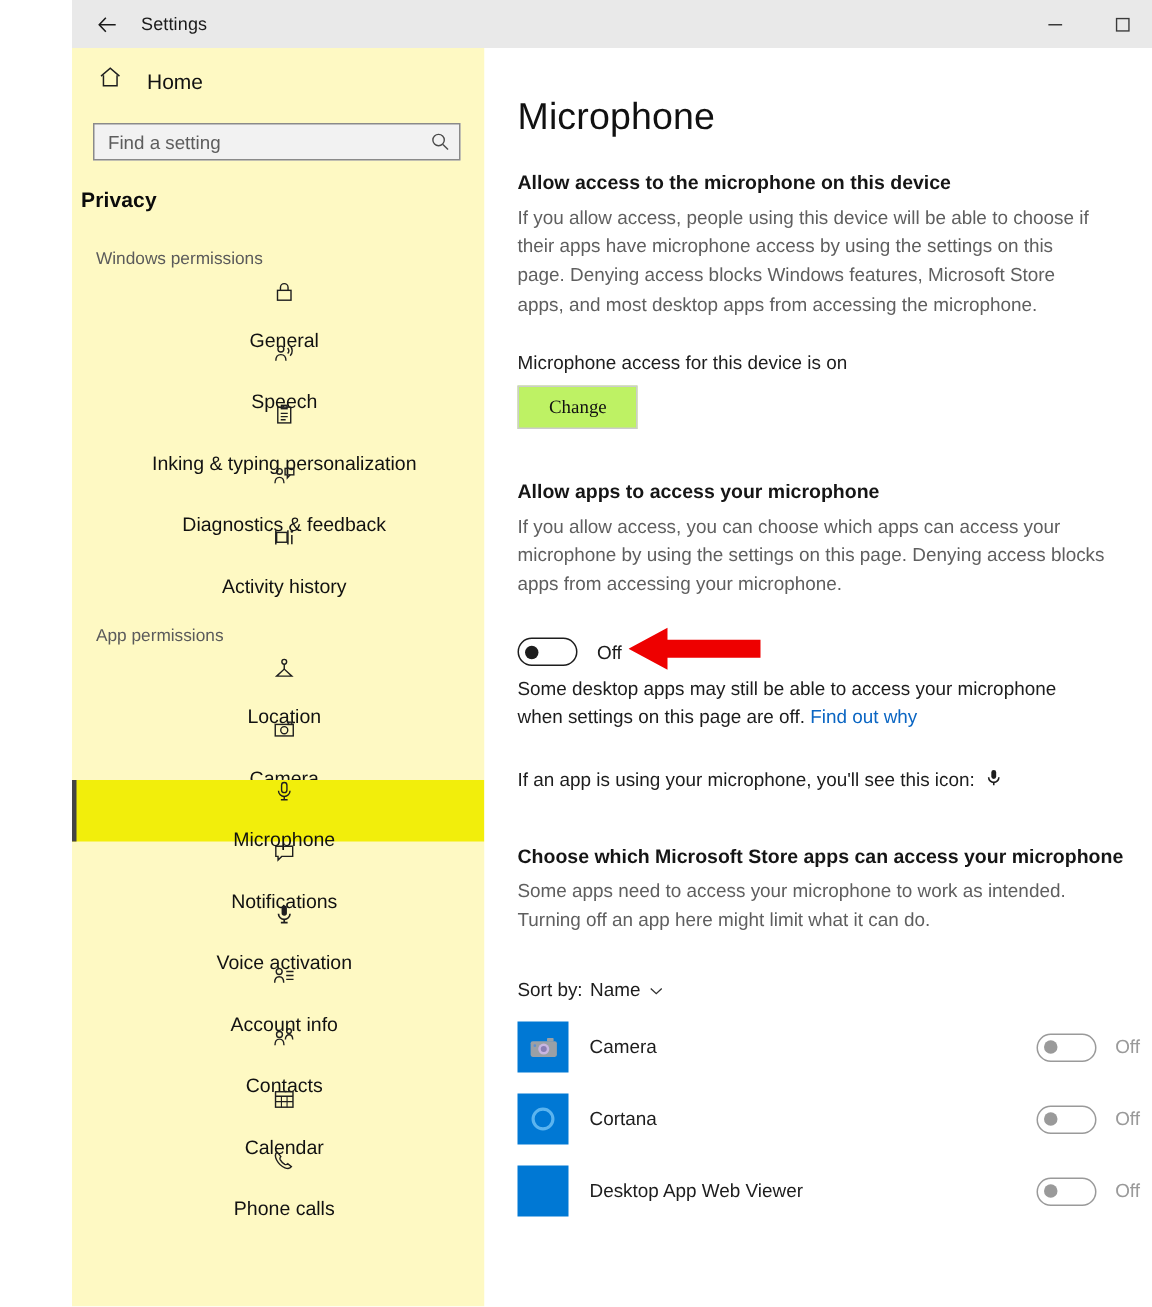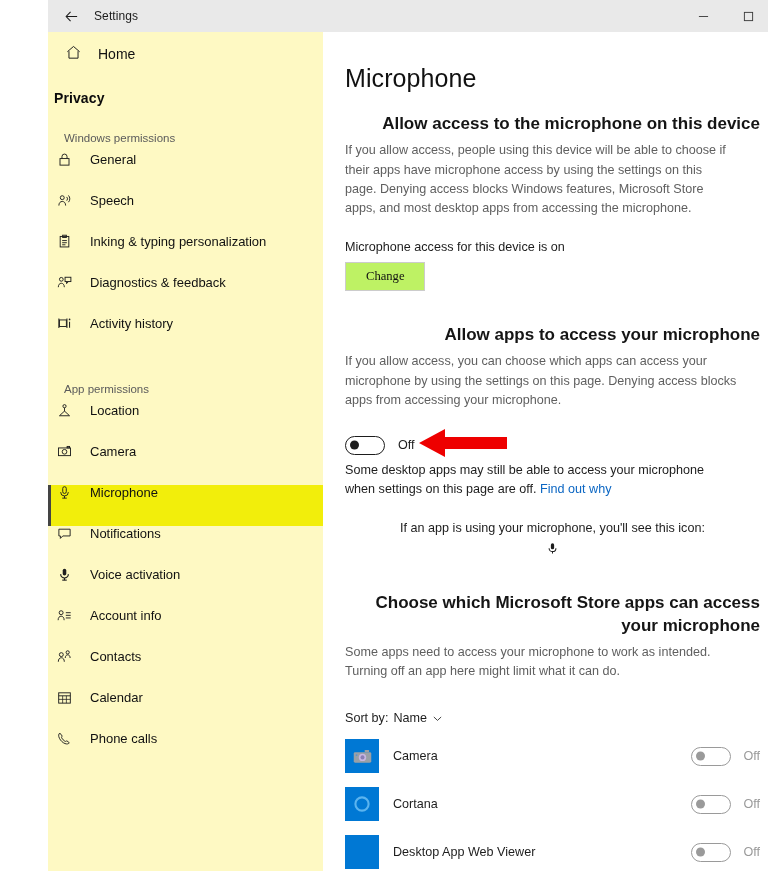--- a/index.html
+++ b/index.html
@@ -66,42 +66,42 @@
   .cat-title {
     font-size: 14px; font-weight: bold; color: #0b0b0b;
     padding: 18px 0 0 6px; letter-spacing: .1px;
   }
   .grp-label {
     font-size: 11.5px; color: #5b5b5b;
     padding: 26px 0 8px 16px;
   }
   .nav-item {
     position: relative;
-    display: flex; align-items: flex-start; gap: 17px;
+    display: flex; align-items: center; gap: 17px;
     height: 41px; padding-left: 8px;
-    font-size: 13px; color: #111;
+    font-size: 13px; color: #111; flex-direction: column;
   }
   .nav-item .ico { width: 17px; display:flex; align-items:center; justify-content:center; color:#1f1f1f; }
   .nav-item.highlighted { background: #f2ee0b; }
   .nav-item.highlighted::before {
     content:""; position:absolute; left:0; top:0; bottom:0; width:3px; background:#444;
   }
 
   
   .content {
     flex: 1; background: #ffffff;
     padding: 32px 0 0 0;
     position: relative;
     overflow: hidden;
   }
   .content-inner { padding: 0 56px 0 22px; }
   .page-title { font-size: 25px; font-weight: normal; color: #111; letter-spacing: .1px; }
   .sec-head {
-    font-size: 17px; font-weight: bold; color: #151515;
-    margin-top: 20px; line-height: 1.32; text-align: right;
+    font-size: 13px; font-weight: bold; color: #151515;
+    margin-top: 20px; line-height: 1.32;
   }
   .sec-head.big { margin-top: 33px; }
   .para {
     font-size: 12.6px; color: #5f5f5f; line-height: 1.52;
     margin-top: 6px; max-width: 392px;
   }
   .para.dark { color: #1d1d1d; }
   .para.tight { max-width: 380px; }
   .status-line { font-size: 12.6px; color: #1d1d1d; margin-top: 22px; }
   .btn-change {
@@ -123,21 +123,21 @@
   }
   .sw.dim { border-color: #9a9a9a; }
   .sw.dim .knob { background: #9a9a9a; }
   .sw-label { font-size: 12.6px; color: #1d1d1d; }
   .sw-label.dim { color: #9a9a9a; }
 
   .arrow { position: absolute; left: 74px; top: 50%; transform: translateY(-50%); }
 
   .link { color: #0b66c3; text-decoration: none; }
 
-  .icon-note { font-size: 12.6px; color: #1d1d1d; margin-top: 22px; display:flex; align-items:center; gap:6px;flex-direction:column; }
+  .icon-note { font-size: 12.6px; color: #1d1d1d; margin-top: 22px; display:flex; align-items:center; gap:6px; }
 
   .sortby { display: flex; align-items: center; gap: 5px; margin-top: 30px; font-size: 12.6px; color: #1d1d1d; }
   .sortby .val { font-weight: normal; }
   .sortby .chev { color:#333; display:flex; align-items:center; }
 
   .app-row { display: flex; align-items: center; margin-top: 14px; }
   .app-tile {
     width: 34px; height: 34px; flex: 0 0 34px;
     background: #0078d4;
     display: flex; align-items: center; justify-content: center;
@@ -190,20 +190,31 @@
       <div class="home-row">
         <span class="ico">
           <svg width="17" height="17" viewBox="0 0 18 18">
             <path d="M2.5 8.2 L9 2.6 L15.5 8.2" fill="none" stroke="#1f1f1f" stroke-width="1.05"></path>
             <path d="M4.2 7.6 V15 H13.8 V7.6" fill="none" stroke="#1f1f1f" stroke-width="1.05"></path>
           </svg>
         </span>
         <span class="lbl">Home</span>
       </div>
 
+      <div class="search-wrap">
+        <div class="search-box">
+          <input type="text" placeholder="Find a setting" style="">
+          <span class="search-ico">
+            <svg width="13" height="13" viewBox="0 0 14 14">
+              <circle cx="5.8" cy="5.8" r="4.1" fill="none" stroke="#4a4a4a" stroke-width="1"></circle>
+              <line x1="8.9" y1="8.9" x2="12.6" y2="12.6" stroke="#4a4a4a" stroke-width="1"></line>
+            </svg>
+          </span>
+        </div>
+      </div>
 
       <div class="cat-title">Privacy</div>
 
       <div class="grp-label">Windows permissions</div>
 
       <div class="nav-item">
         <span class="ico">
           <svg width="15" height="15" viewBox="0 0 16 16">
             <rect x="3.2" y="7" width="9.6" height="7" fill="none" stroke="#1f1f1f" stroke-width="1"></rect>
             <path d="M5.3 7 V4.9 a2.7 2.7 0 0 1 5.4 0 V7" fill="none" stroke="#1f1f1f" stroke-width="1"></path>

